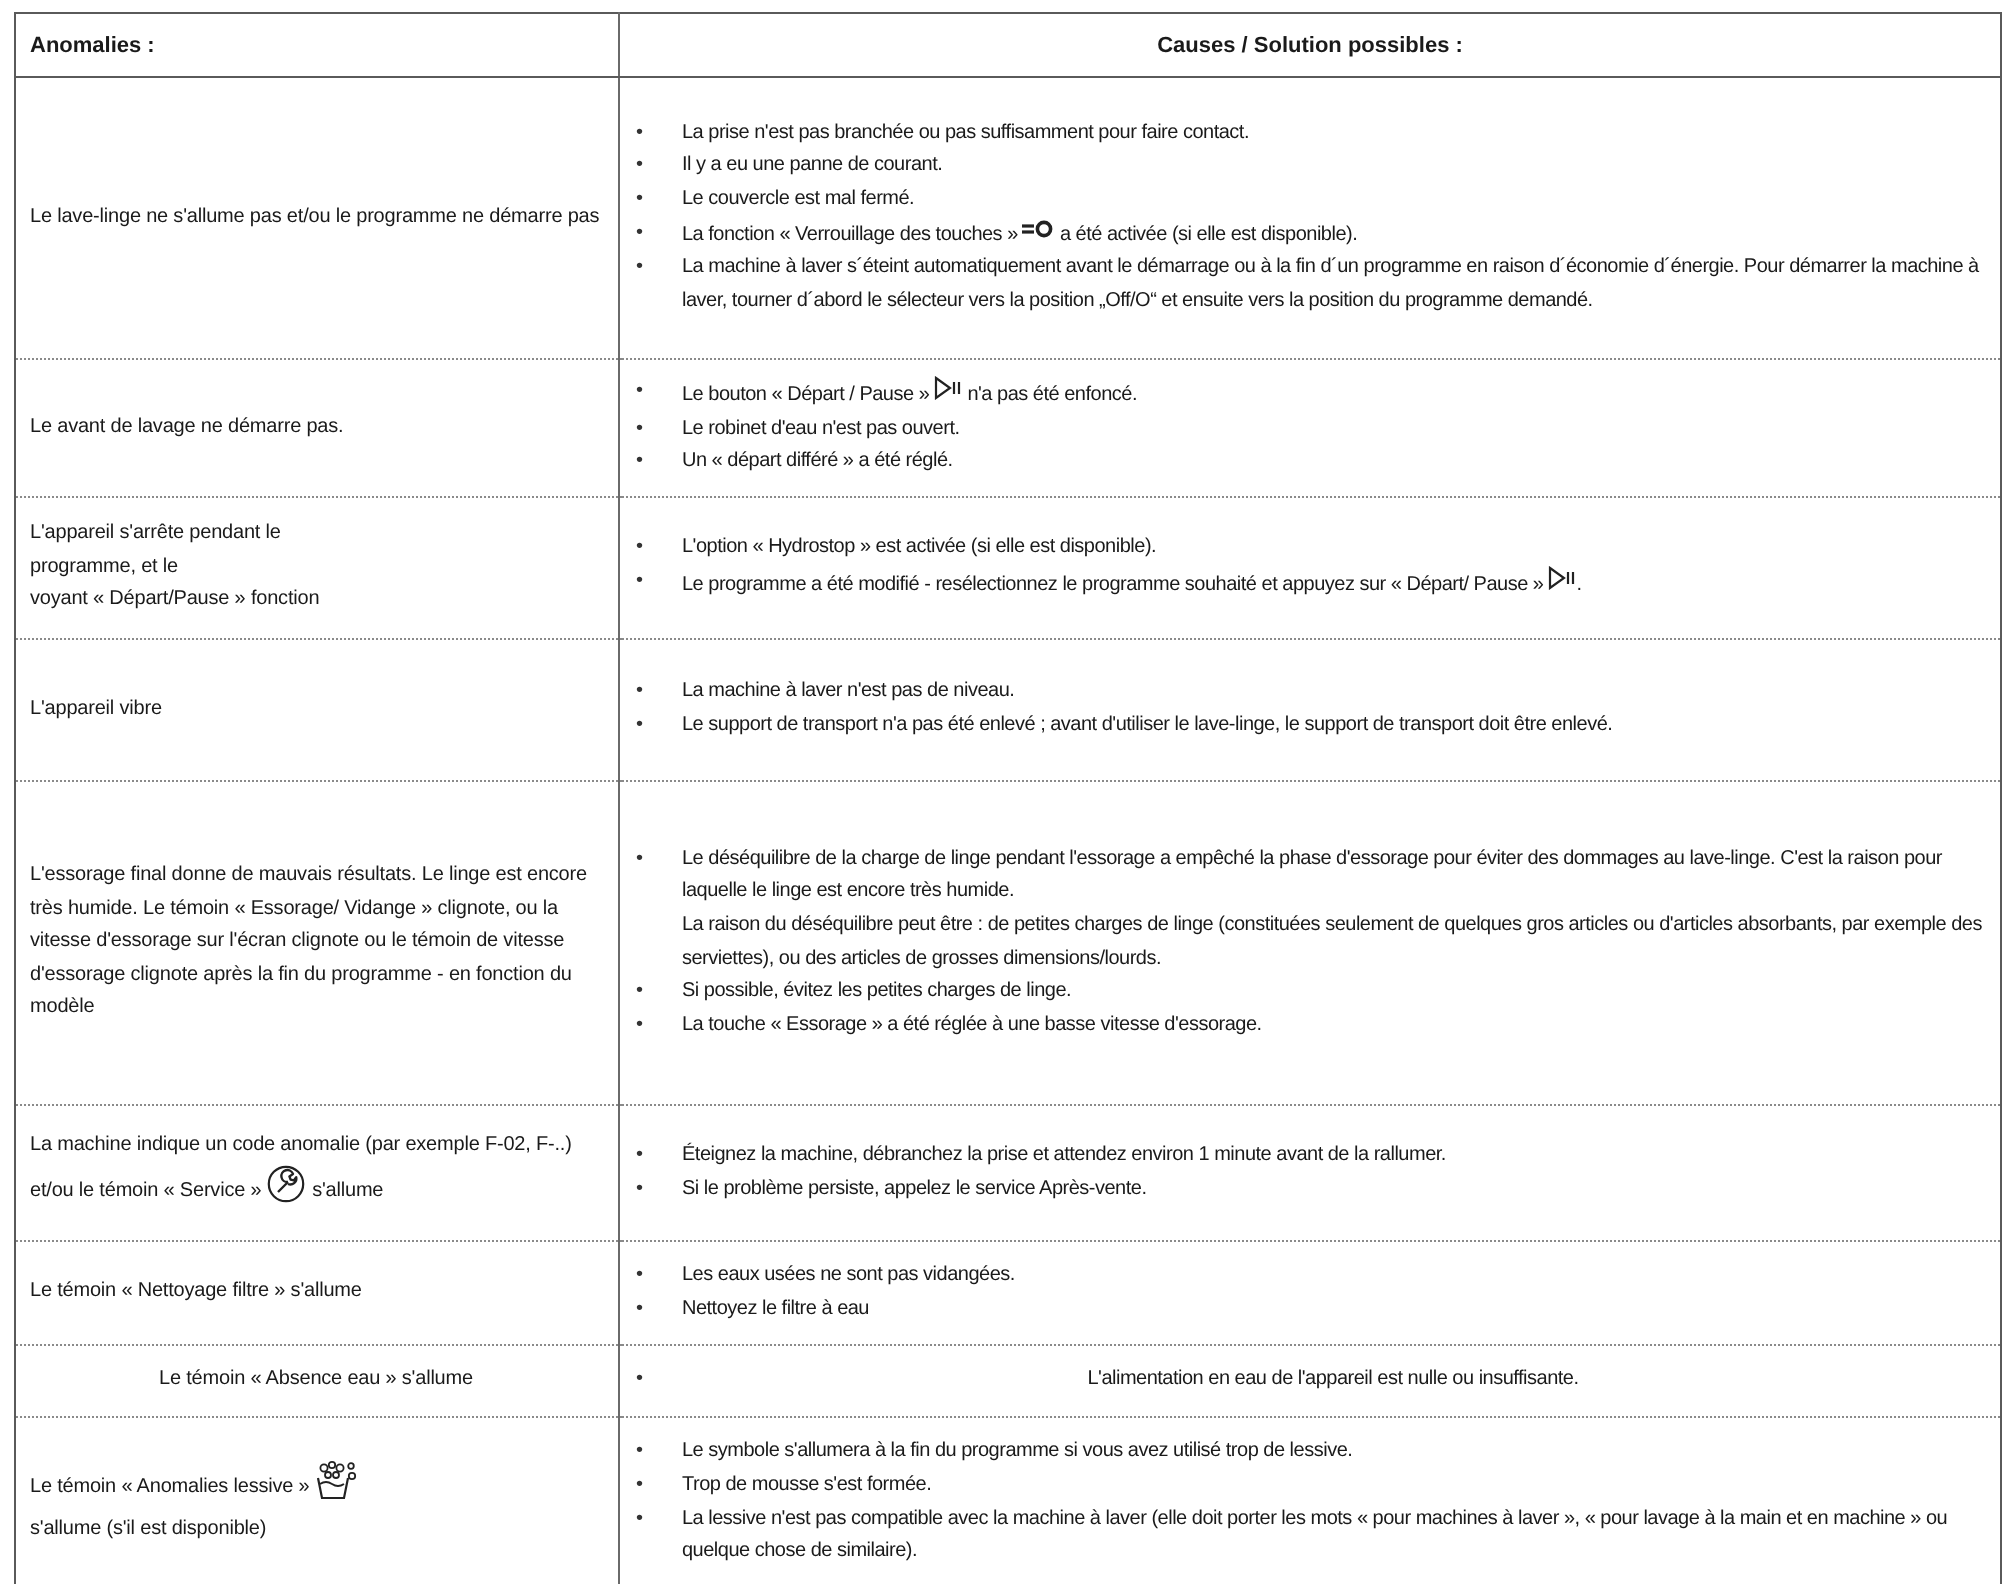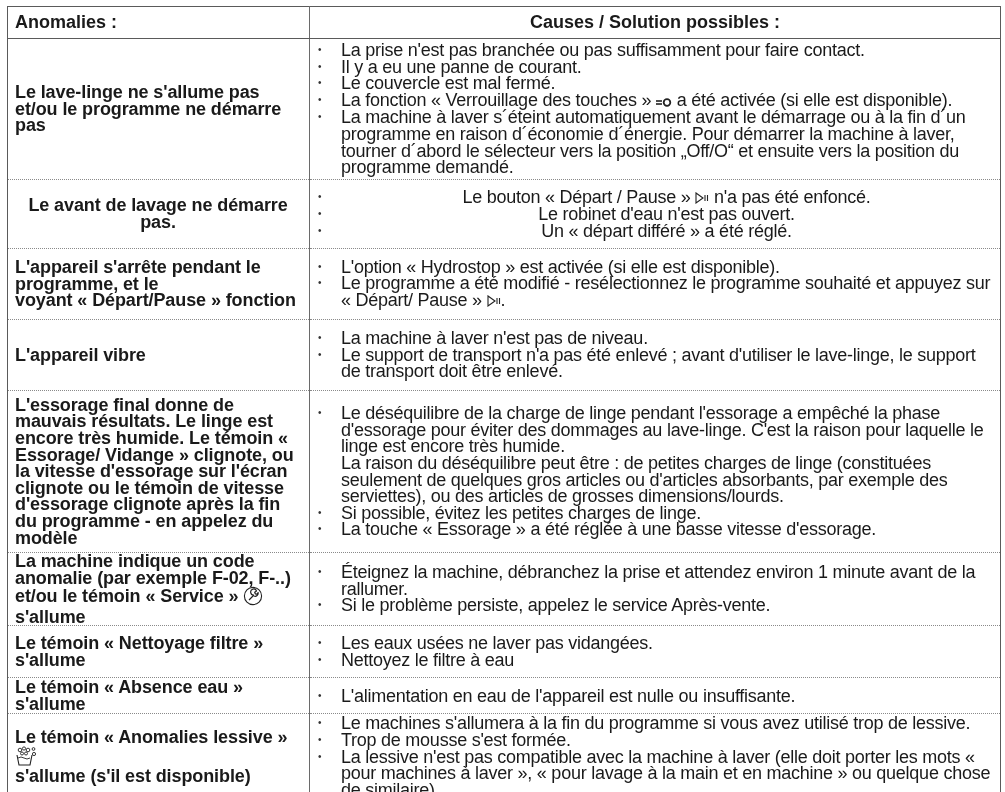--- a/index.html
+++ b/index.html
@@ -2,34 +2,34 @@
 <html><head>
 <meta charset="utf-8">
 <style>
   html, body { margin: 0; padding: 0; background: #ffffff; }
   body { width: 1005px; height: 792px; position: relative; overflow: hidden;
          font-family: "Liberation Sans", "DejaVu Sans", sans-serif; color: #1a1a1a; }
   table.tbl { position: absolute; left: 7px; top: 6px; width: 993px; border-collapse: collapse;
               border: 1.5px solid #5a5a5a; table-layout: fixed; }
   .tbl col.c1 { width: 302px; }
   .tbl col.c2 { width: 691px; }
-  .tbl th { text-align: left; font-weight: bold; font-size: 18px; padding: 0 7px;
+  .tbl th { text-align: left; font-weight: bold; font-size: 11px; padding: 0 7px;
             height: 31px; border-bottom: 1.5px solid #5a5a5a; border-right: 1px solid #6a6a6a; }
   .tbl th:last-child { border-right: none; text-align: center; }
-  .tbl td { vertical-align: middle; font-size: 18px; line-height: 16.6px; padding: 0; }
-  .tbl td.anom { font-weight: bold; padding: 0 8px 0 7px; border-right: 1px solid #6a6a6a; letter-spacing: -0.1px; margin-top: 38px; }
+  .tbl td { vertical-align: middle; font-size: 10px; line-height: 16.6px; padding: 0; }
+  .tbl td.anom { font-weight: normal; padding: 0 8px 0 7px; border-right: 1px solid #6a6a6a; letter-spacing: -0.1px; margin-top: 38px; }
   .tbl td.causes { padding: 0 8px 0 6px; }
   .tbl tr.row + tr.row td { border-top: 1px dotted #8a8a8a; }
   ul.bl { list-style: none; margin: 0; padding: 0; }
   ul.bl li { position: relative; padding-left: 25px; letter-spacing: -0.25px; }
   ul.bl li::before { content: "\2022"; position: absolute; left: 2px; top: 0; font-size: 10px; color: #333; }
   .ico { display: inline-block; vertical-align: middle; }
-  .r1 td { height: 140px; } .r2 td { height: 68px; text-align: center; } .r3 td { height: 70px; }
+  .r1 td { height: 140px; } .r2 td { height: 68px; } .r3 td { height: 70px; }
   .r4 td { height: 70px; } .r5 td { height: 161px; } .r6 td { height: 67px; }
-  .r7 td { height: 51px; } .r8 td { height: 35px; } .r9 td { height: 85px; }
+  .r7 td { height: 51px; } .r8 td { height: 35px; text-align: center; } .r9 td { height: 85px; }
 </style>
 </head>
 <body>
 
 <table class="tbl">
   <colgroup>
       <col class="c1">
       <col class="c2">
     </colgroup>
   <thead>
@@ -94,21 +94,21 @@
       <td class="anom">L'appareil vibre</td>
       <td class="causes">
         <ul class="bl">
           <li>La machine à laver n'est pas de niveau.</li>
           <li>Le support de transport n'a pas été enlevé ; avant d'utiliser le lave-linge, le support de transport doit être enlevé.</li>
         </ul>
       </td>
     </tr>
 
     <tr class="row r5">
-      <td class="anom">L'essorage final donne de mauvais résultats. Le linge est encore très humide. Le témoin « Essorage/ Vidange » clignote, ou la vitesse d'essorage sur l'écran clignote ou le témoin de vitesse d'essorage clignote après la fin du programme - en appelez du modèle</td>
+      <td class="anom">L'essorage final donne de mauvais résultats. Le linge est encore très humide. Le témoin « Essorage/ Vidange » clignote, ou la vitesse d'essorage sur l'écran clignote ou le témoin de vitesse d'essorage clignote après la fin du programme - en fonction du modèle</td>
       <td class="causes">
         <ul class="bl">
           <li>
             <span>Le déséquilibre de la charge de linge pendant l'essorage a empêché la phase d'essorage pour éviter des dommages au lave-linge. C'est la raison pour laquelle le linge est encore très humide.</span>
             <div>La raison du déséquilibre peut être : de petites charges de linge (constituées seulement de quelques gros articles ou d'articles absorbants, par exemple des serviettes), ou des articles de grosses dimensions/lourds.</div>
           </li>
           <li>Si possible, évitez les petites charges de linge.</li>
           <li>La touche « Essorage » a été réglée à une basse vitesse d'essorage.</li>
         </ul>
       </td>
@@ -124,21 +124,21 @@
           <li>Éteignez la machine, débranchez la prise et attendez environ 1 minute avant de la rallumer.</li>
           <li>Si le problème persiste, appelez le service Après-vente.</li>
         </ul>
       </td>
     </tr>
 
     <tr class="row r7">
       <td class="anom">Le témoin « Nettoyage filtre » s'allume</td>
       <td class="causes">
         <ul class="bl">
-          <li>Les eaux usées ne laver pas vidangées.</li>
+          <li>Les eaux usées ne sont pas vidangées.</li>
           <li>Nettoyez le filtre à eau</li>
         </ul>
       </td>
     </tr>
 
     <tr class="row r8">
       <td class="anom">Le témoin « Absence eau » s'allume</td>
       <td class="causes">
         <ul class="bl">
           <li>L'alimentation en eau de l'appareil est nulle ou insuffisante.</li>
@@ -153,20 +153,20 @@
               <circle cx="5" cy="4" r="1.8" fill="none" stroke="#222" stroke-width="0.9"></circle>
               <circle cx="9" cy="2.5" r="1.6" fill="none" stroke="#222" stroke-width="0.9"></circle>
               <circle cx="13" cy="4" r="1.8" fill="none" stroke="#222" stroke-width="0.9"></circle>
               <circle cx="7" cy="7.5" r="1.5" fill="none" stroke="#222" stroke-width="0.9"></circle>
               <circle cx="11" cy="7.5" r="1.5" fill="none" stroke="#222" stroke-width="0.9"></circle>
               <circle cx="18.5" cy="3" r="1.4" fill="none" stroke="#222" stroke-width="0.9"></circle>
               <circle cx="19" cy="8" r="1.6" fill="none" stroke="#222" stroke-width="0.9"></circle>
             </svg></span><div>s'allume (s'il est disponible)</div></td>
       <td class="causes">
         <ul class="bl">
-          <li>Le machines s'allumera à la fin du programme si vous avez utilisé trop de lessive.</li>
+          <li>Le symbole s'allumera à la fin du programme si vous avez utilisé trop de lessive.</li>
           <li>Trop de mousse s'est formée.</li>
           <li>La lessive n'est pas compatible avec la machine à laver (elle doit porter les mots « pour machines à laver », « pour lavage à la main et en machine » ou quelque chose de similaire).</li>
         </ul>
       </td>
     </tr>
   </tbody>
 </table>
 
 </body></html>

